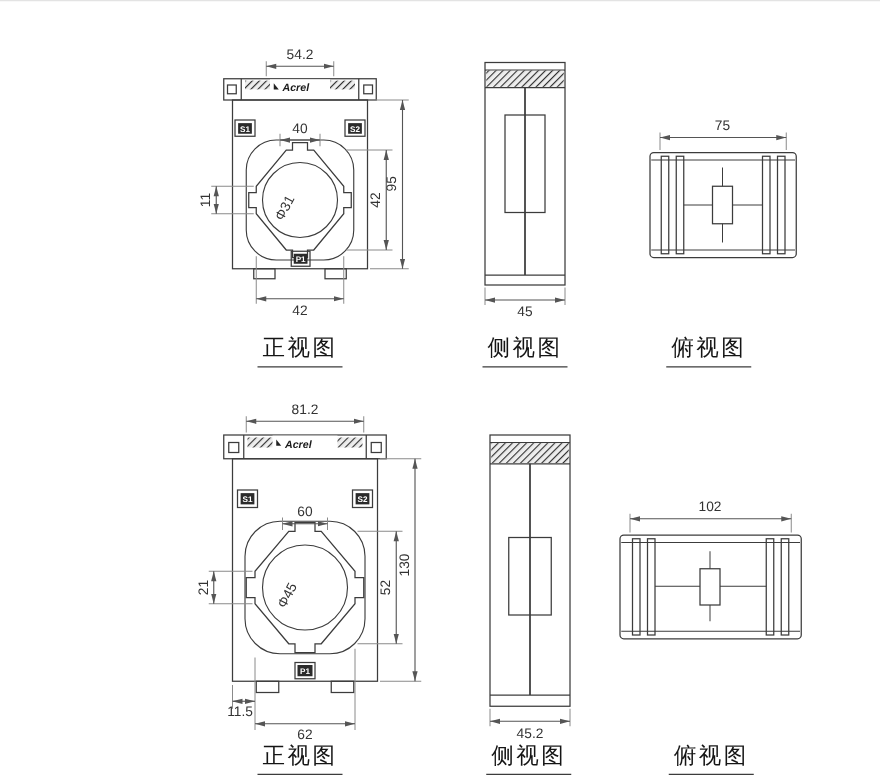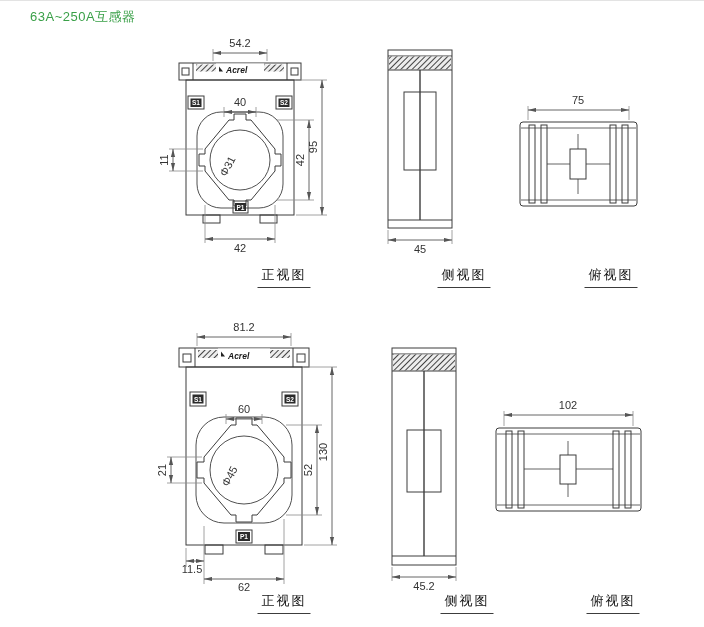--- a/index.html
+++ b/index.html
@@ -1,36 +1,35 @@
 <!DOCTYPE html>
 <html style="--accent-green: #3aa048;"><head>
 <meta charset="utf-8">
 <style>
   * { margin:0; padding:0; box-sizing:border-box; }
   html,body { background:#ffffff; }
   body { font-family:"Liberation Sans", sans-serif; }
   .canvas { position:relative; width:704px; height:627px; background:#fff; overflow:hidden; }
   .top-rule { position:absolute; left:0; top:0; width:704px; height:1px; background:#e3e3e3; }
   .section-title { position:absolute; font-size:13px; color:var(--accent-green,#3aa048); letter-spacing:.5px; }
-  .view-label { position:absolute; transform:translateX(-50%); font-size:13px; color:#151515;
-                letter-spacing:2px; padding:0 4px 3px; border-bottom:1px solid #3c3c3c; white-space:nowrap;margin-left:44px; }
+  .view-label { position:absolute; transform:translateX(-50%); font-size:18px; color:#151515;
+                letter-spacing:2px; padding:0 4px 3px; border-bottom:1px solid #3c3c3c; white-space:nowrap; }
   svg { position:absolute; left:0; top:0; }
   svg text { font-family:"Liberation Sans", sans-serif; font-size:11px; fill:#333; text-anchor:middle; }
   svg text.brand { font-size:8.5px; font-style:italic; font-weight:bold; fill:#1a1a1a; text-anchor:start; }
   svg text.mark { font-size:6.5px; font-weight:bold; fill:#ffffff; }
   .dims line.ext { stroke:#8a8a8a; stroke-width:0.8; }
   .dims line.dim { stroke:#555555; stroke-width:0.9; }
 </style>
 </head>
 <body>
 
 <div class="canvas">
   <div class="top-rule"></div>
 
-  <div class="section-title" style="left:30px;top:8px">63A~250A互感器</div>
 
   <svg width="704" height="627" viewBox="0 0 704 627">
     <defs>
       <pattern id="hatch" width="4" height="4" patternUnits="userSpaceOnUse" patternTransform="rotate(45)">
         <rect width="4" height="4" fill="#ededed"></rect>
         <line x1="0" y1="0" x2="0" y2="4" stroke="#2f2f2f" stroke-width="1.8"></line>
       </pattern>
       <marker id="as" markerWidth="9" markerHeight="6" refX="0" refY="2.5" orient="auto" markerUnits="userSpaceOnUse">
         <path d="M0,2.5 L8,0.4 L8,4.6 Z" fill="#555"></path>
       </marker>

